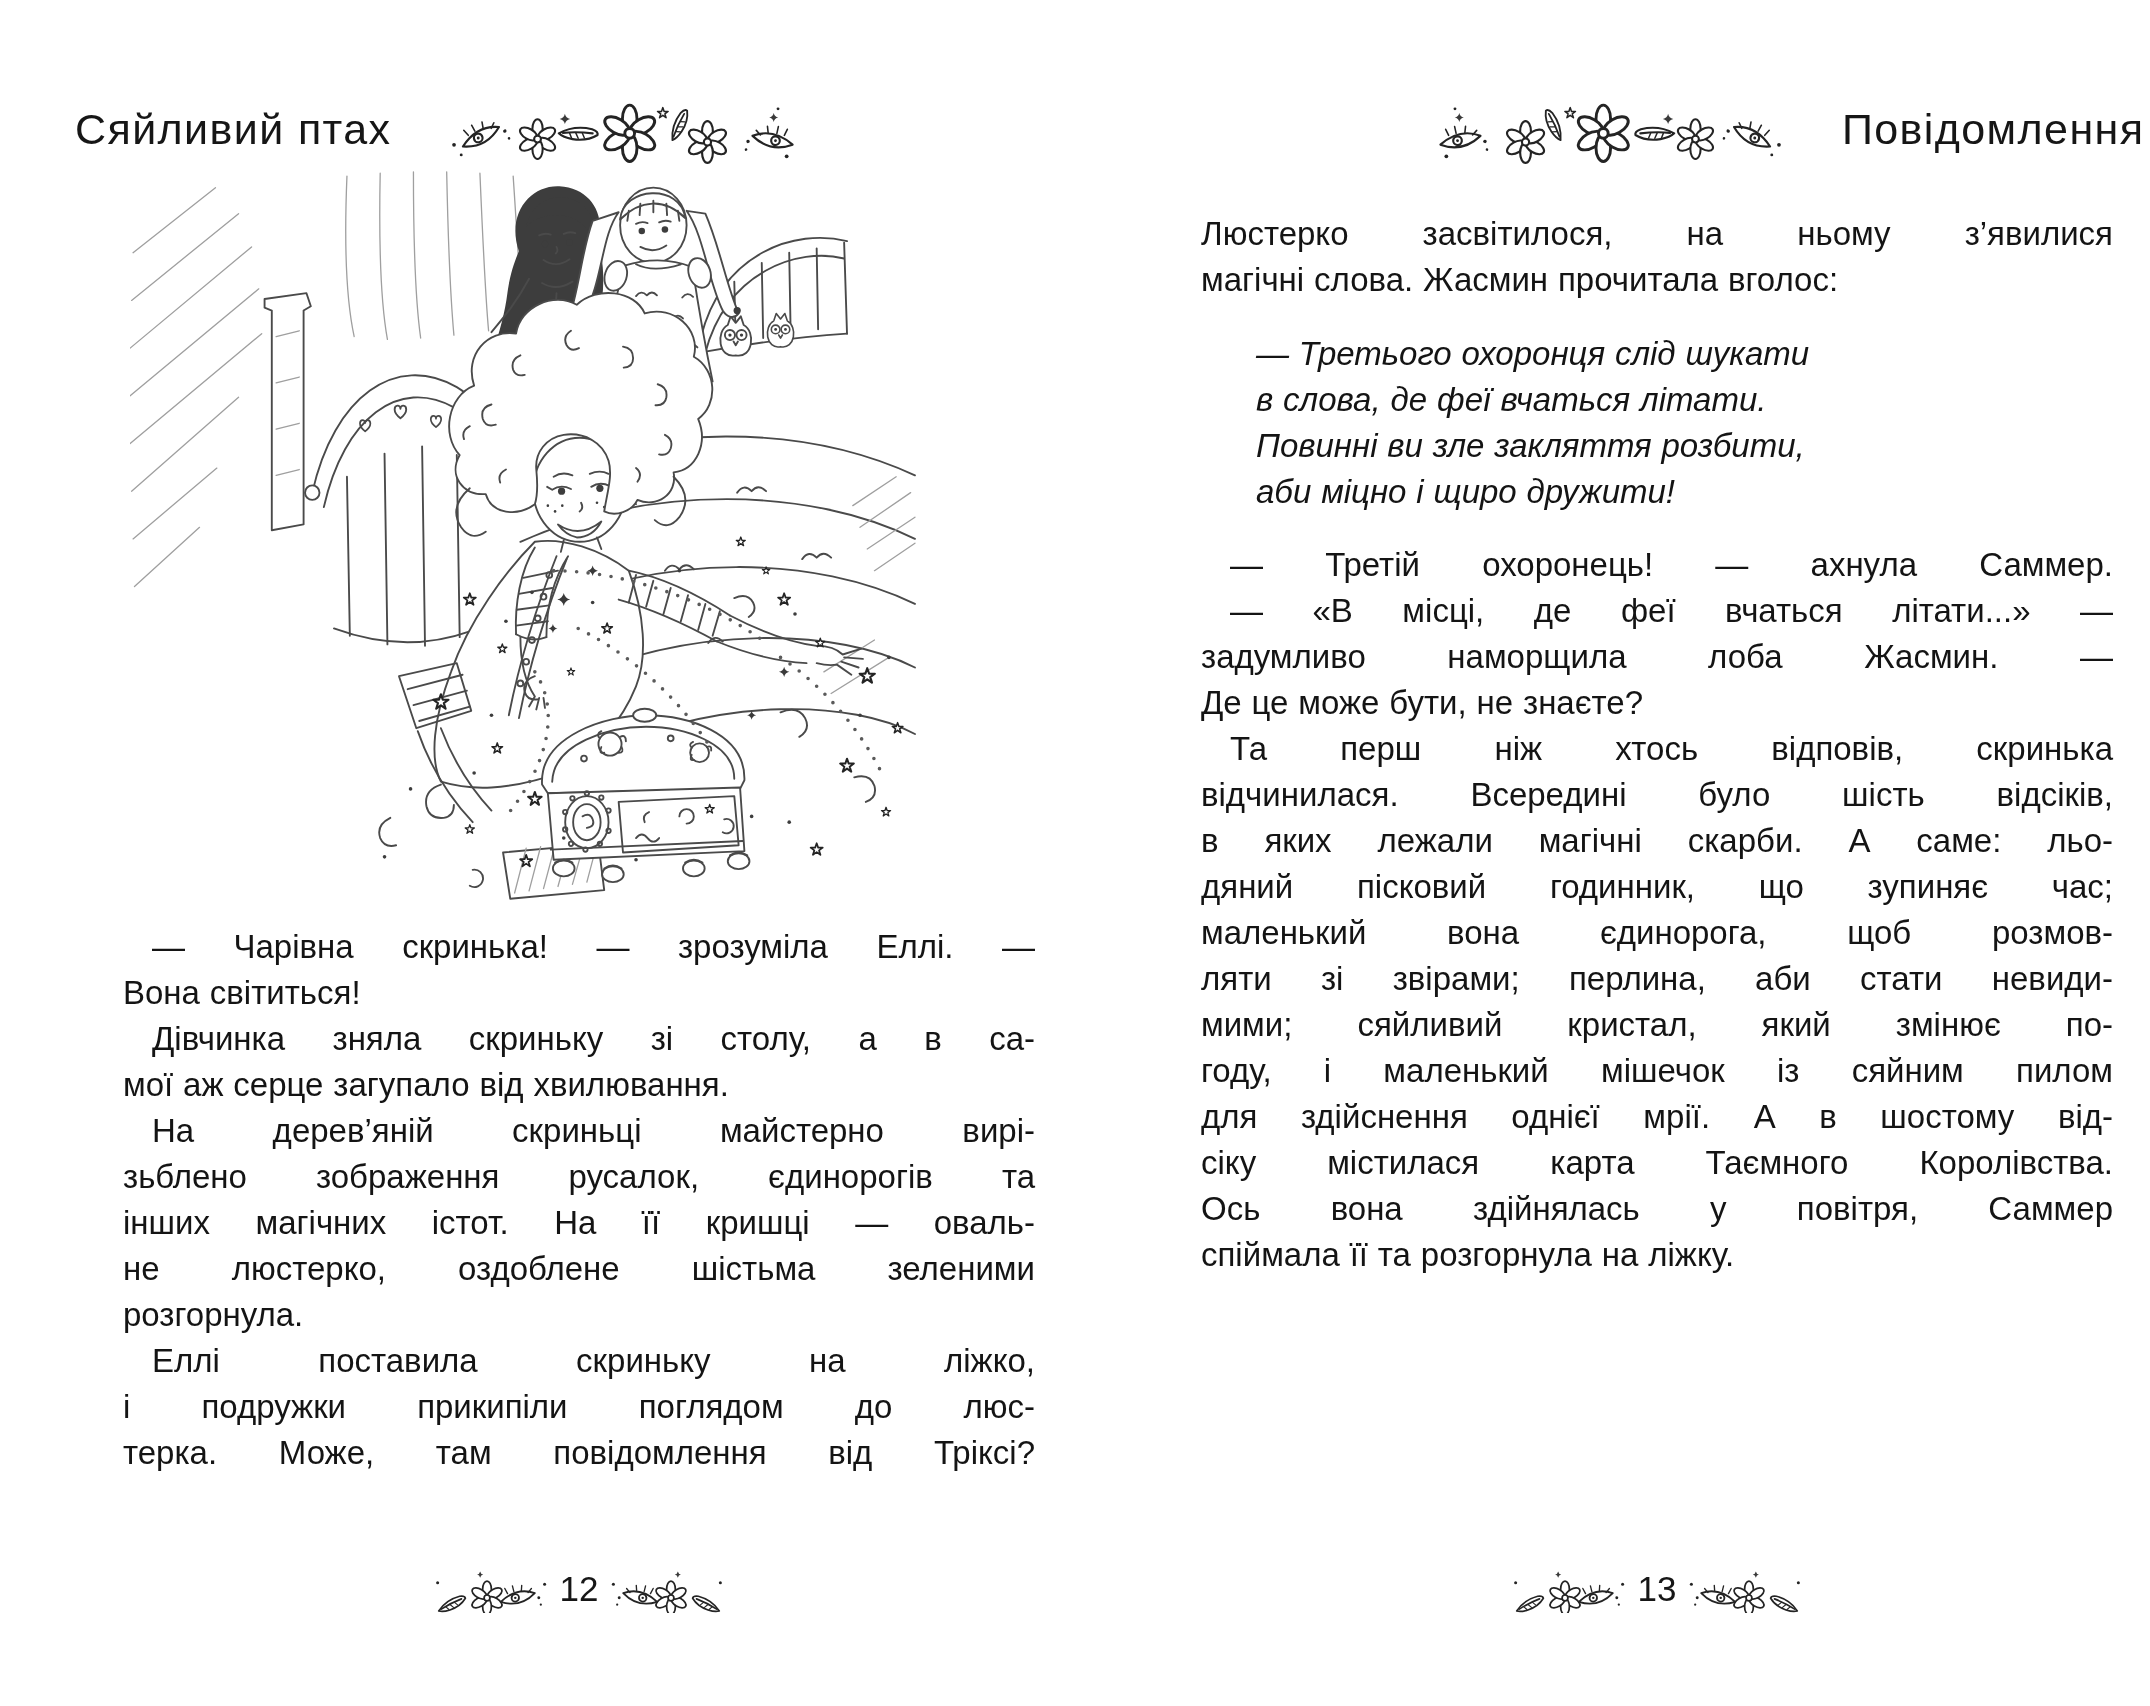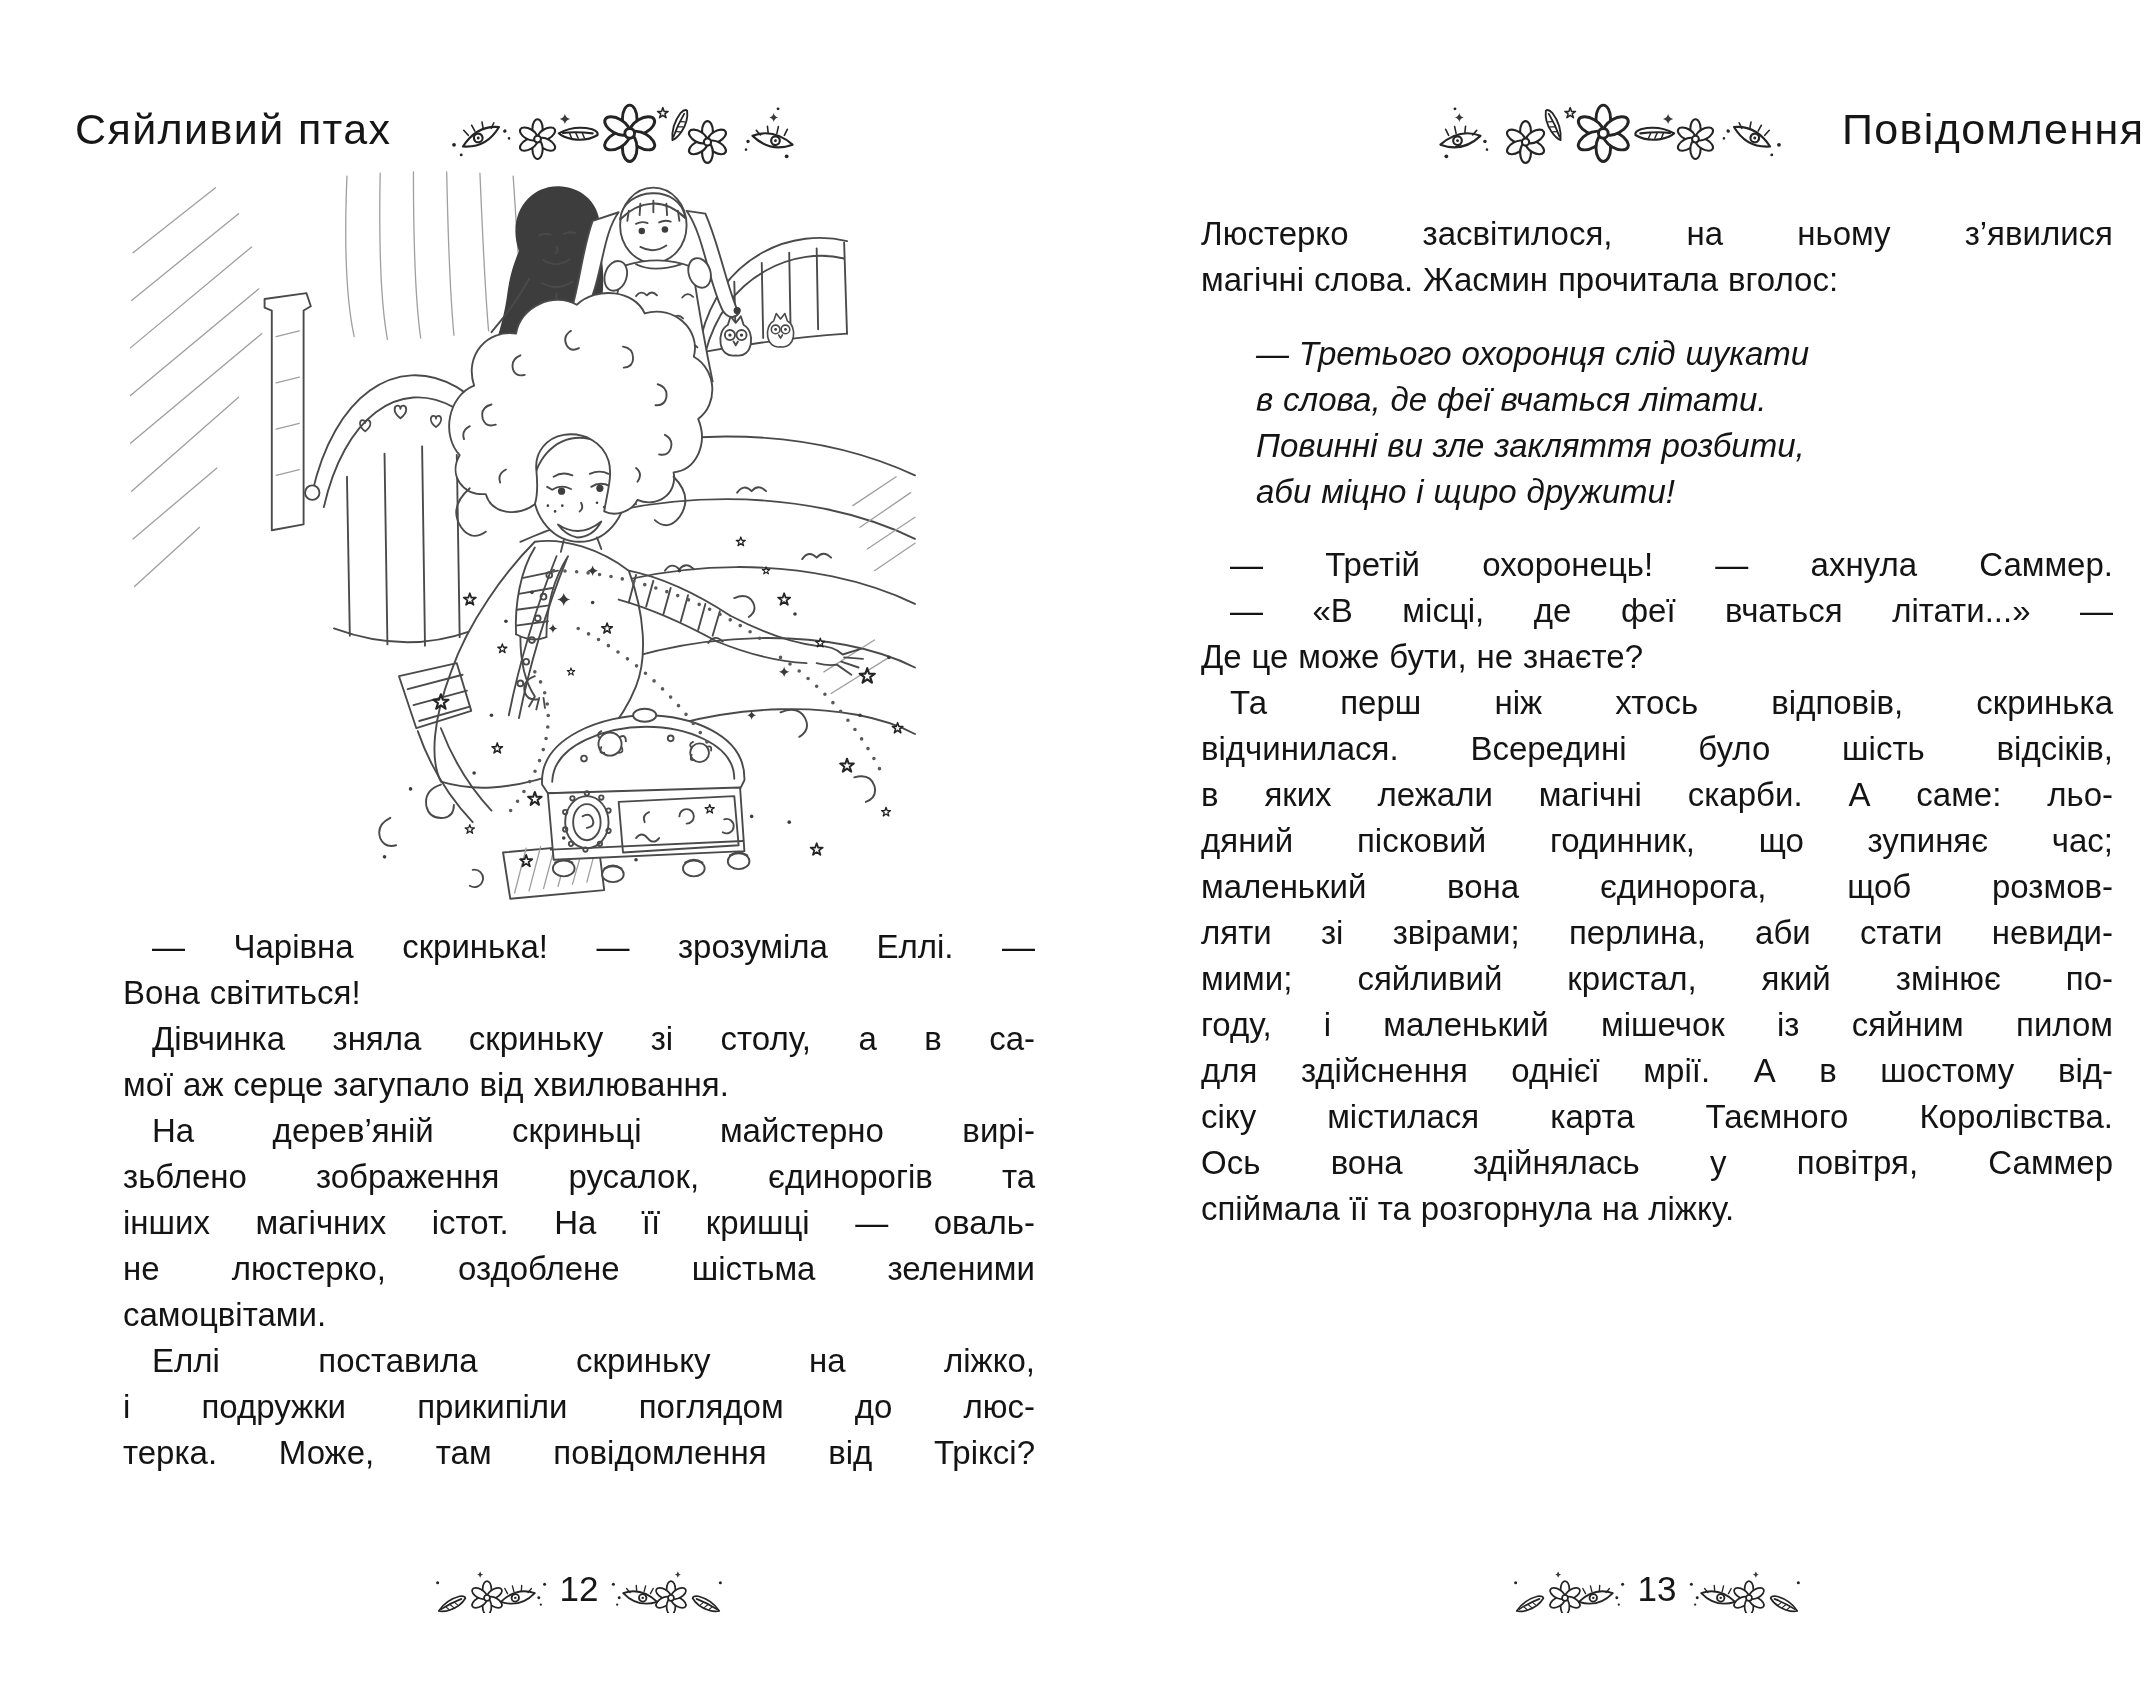--- a/index.html
+++ b/index.html
@@ -329,21 +329,21 @@
       </div>
       <div class="para indent">
         <div class="line j">Дівчинка зняла скриньку зі столу, а в са-</div>
         <div class="line">мої аж серце загупало від хвилювання.</div>
       </div>
       <div class="para indent">
         <div class="line j">На дерев’яній скриньці майстерно вирі-</div>
         <div class="line j">зьблено зображення русалок, єдинорогів та</div>
         <div class="line j">інших магічних істот. На її кришці — оваль-</div>
         <div class="line j">не люстерко, оздоблене шістьма зеленими</div>
-        <div class="line">самоцвітами.</div>
+        <div class="line">розгорнула.</div>
       </div>
       <div class="para indent">
         <div class="line j">Еллі поставила скриньку на ліжко,</div>
         <div class="line j">і подружки прикипіли поглядом до люс-</div>
         <div class="line j">терка. Може, там повідомлення від Тріксі?</div>
       </div>
     </div>
 
   <div id="foot-left" class="pagefoot">
     <svg width="121" height="48" viewBox="-14 -24 176 70">
@@ -375,20 +375,21 @@
         <div class="line">— Третього охоронця слід шукати</div>
         <div class="line">в слова, де феї вчаться літати.</div>
         <div class="line">Повинні ви зле закляття розбити,</div>
         <div class="line">аби міцно і щиро дружити!</div>
       </div>
       <div class="para indent">
         <div class="line j">— Третій охоронець! — ахнула Саммер.</div>
       </div>
       <div class="para indent">
         <div class="line j">— «В місці, де феї вчаться літати...» —</div>
+        <div class="line j">задумливо наморщила лоба Жасмин. —</div>
         <div class="line">Де це може бути, не знаєте?</div>
       </div>
       <div class="para indent">
         <div class="line j">Та перш ніж хтось відповів, скринька</div>
         <div class="line j">відчинилася. Всередині було шість відсіків,</div>
         <div class="line j">в яких лежали магічні скарби. А саме: льо-</div>
         <div class="line j">дяний пісковий годинник, що зупиняє час;</div>
         <div class="line j">маленький вона єдинорога, щоб розмов-</div>
         <div class="line j">ляти зі звірами; перлина, аби стати невиди-</div>
         <div class="line j">мими; сяйливий кристал, який змінює по-</div>

